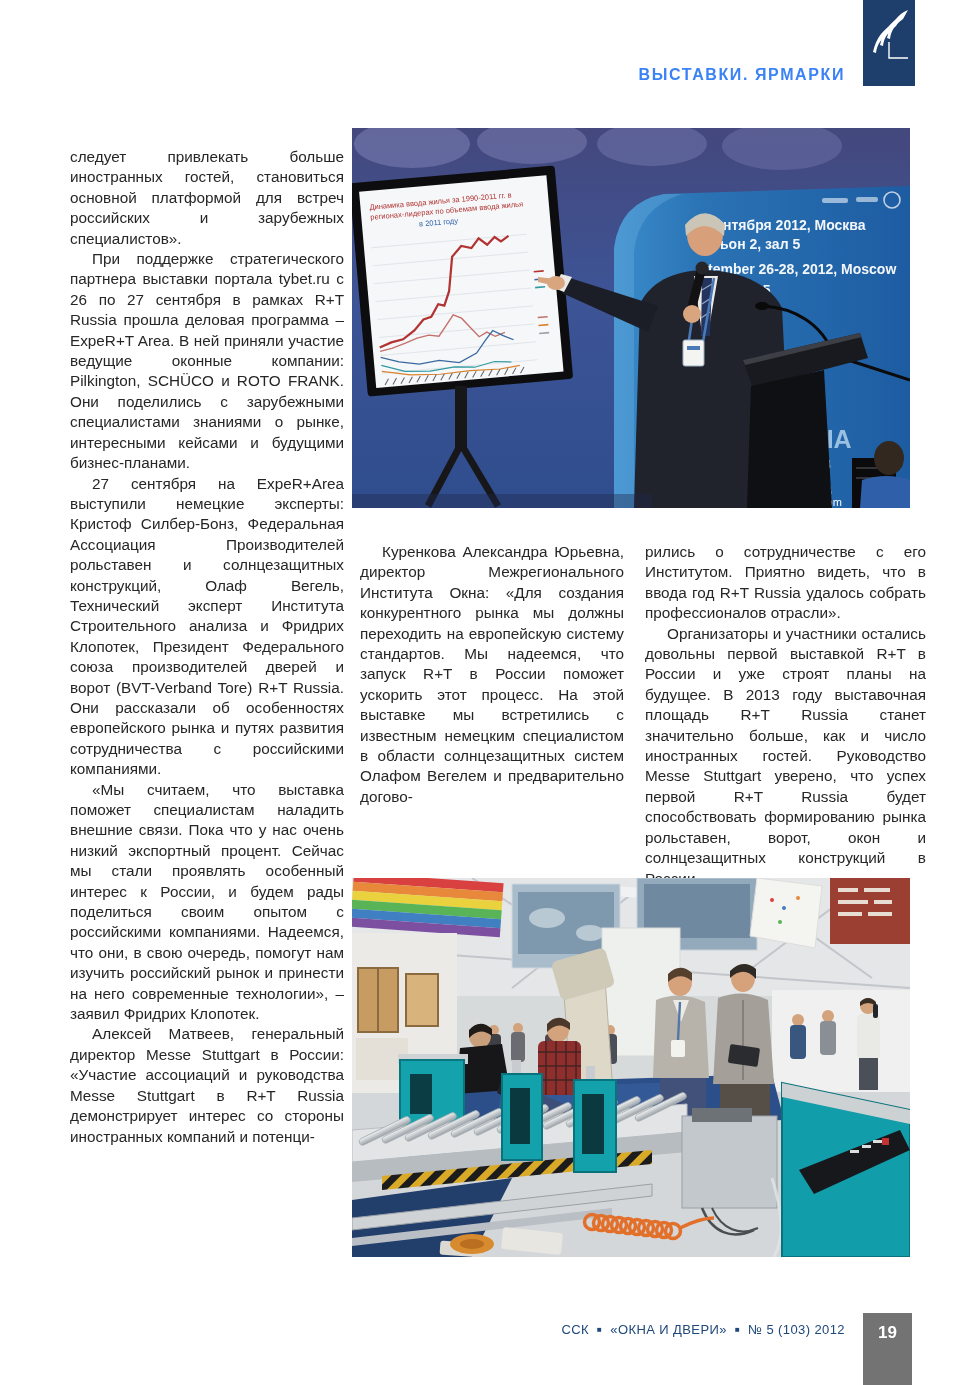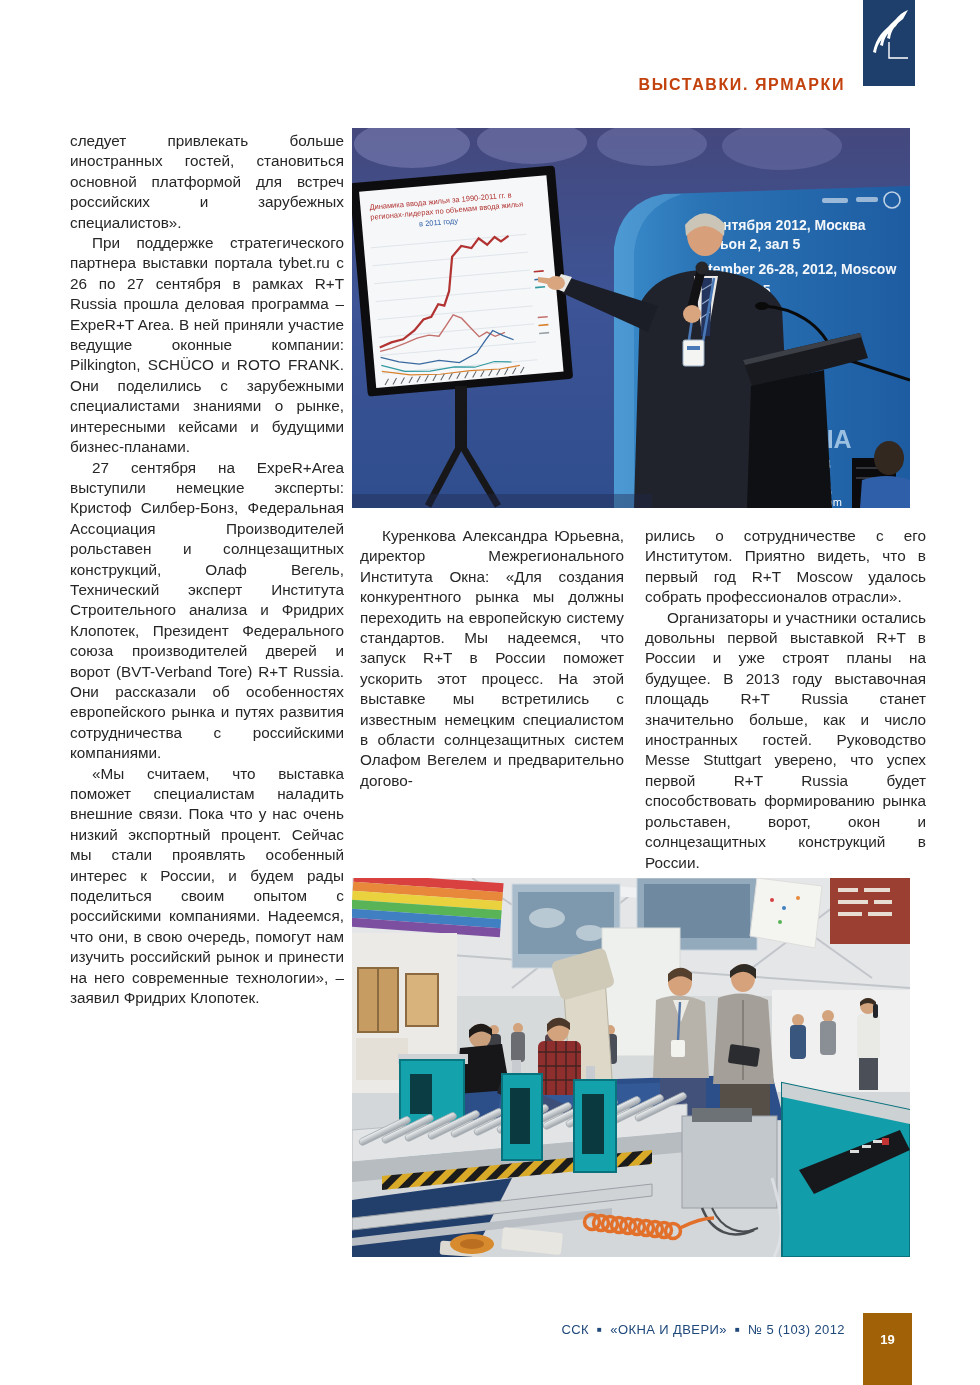--- a/index.html
+++ b/index.html
@@ -1,36 +1,36 @@
 <!DOCTYPE html>
 <html><head>
 <meta charset="utf-8">
 <style>
   html,body{margin:0;padding:0;background:#ffffff;}
   .page{position:relative;width:980px;height:1385px;background:#fff;overflow:hidden;
         font-family:"Liberation Sans",sans-serif;color:#242424;}
-  .section-label{position:absolute;top:76px;right:135px;font-size:16px;font-weight:bold;
-        letter-spacing:1.6px;color:#c2410c;}
+  .section-label{position:absolute;top:66px;right:135px;font-size:16px;font-weight:bold;
+        letter-spacing:1.6px;color:#3b82f6;}
   .logo-box{position:absolute;left:863px;top:0;width:52px;height:86px;background:#1e3f6c;}
   .logo-box svg{display:block;width:100%;height:100%;}
-  .col{position:absolute;font-size:15.3px;line-height:20.4px;text-align:justify;color:#262626;overflow:hidden;}
+  .col{position:absolute;font-size:15.3px;line-height:20.4px;text-align:justify;color:#262626;overflow:hidden;margin-top:16px;}
   .col p{margin:0;}
   .col p.ind{text-indent:22px;}
   .col-left{left:70px;top:131px;width:274px;height:1180px;}
   .col-mid{left:360px;top:526px;width:264px;height:352px;}
   .col-right{left:645px;top:526px;width:281px;height:352px;}
   .photo{position:absolute;margin:0;overflow:hidden;background:#3a4f8e;}
   .photo svg{display:block;width:100%;height:100%;}
   .photo-top{left:352px;top:128px;width:558px;height:380px;}
   .photo-bottom{left:352px;top:878px;width:558px;height:379px;}
   .footer-line{position:absolute;top:1322px;right:135px;display:flex;align-items:center;gap:8px;
         font-size:13px;letter-spacing:.4px;color:#20497b;}
   .footer-sep{font-size:8px;line-height:1;}
-  .page-num-box{position:absolute;left:863px;top:1313px;width:49px;height:72px;background:#a16207;
-        color:#fff;font-size:13px;font-weight:bold;text-align:center;padding-top:19px;box-sizing:border-box;}
+  .page-num-box{position:absolute;left:863px;top:1313px;width:49px;height:72px;background:#737373;
+        color:#fff;font-size:17px;font-weight:bold;text-align:center;padding-top:10px;box-sizing:border-box;}
   svg text{font-family:"Liberation Sans",sans-serif;}
 </style>
 </head>
 <body>
 
 <div class="page">
 
   <div class="section-label">ВЫСТАВКИ. ЯРМАРКИ</div>
 
   <div class="logo-box">
@@ -43,20 +43,21 @@
       </g>
       <path d="M26,42 L26,58 L45,58" fill="none" stroke="#ffffff" stroke-width="1.4"></path>
     </svg>
   </div>
 
   <div class="col col-left">
     <p>следует привлекать больше иностранных гостей, становиться основной платформой для встреч российских и зарубежных специалистов».</p>
     <p class="ind">При поддержке стратегического партнера выставки портала tybet.ru с 26 по 27 сентября в рамках R+T Russia прошла деловая программа – ExpeR+T Area. В ней приняли участие ведущие оконные компании: Pilkington, SCHÜCO и ROTO FRANK. Они поделились с зарубежными специалистами знаниями о рынке, интересными кейсами и будущими бизнес-планами.</p>
     <p class="ind">27 сентября на ExpeR+Area выступили немецкие эксперты: Кристоф Силбер-Бонз, Федеральная Ассоциация Производителей рольставен и солнцезащитных конструкций, Олаф Вегель, Технический эксперт Института Строительного анализа и Фридрих Клопотек, Президент Федерального союза производителей дверей и ворот (BVT-Verband Tore) R+T Russia. Они рассказали об особенностях европейского рынка и путях развития сотрудничества с российскими компаниями.</p>
     <p class="ind">«Мы считаем, что выставка поможет специалистам наладить внешние связи. Пока что у нас очень низкий экспортный процент. Сейчас мы стали проявлять особенный интерес к России, и будем рады поделиться своим опытом с российскими компаниями. Надеемся, что они, в свою очередь, помогут нам изучить российский рынок и принести на него современные технологии», – заявил Фридрих Клопотек.</p>
+    <p class="ind">Алексей Матвеев, генеральный директор Messe Stuttgart в России: «Участие ассоциаций и руководства Messe Stuttgart в R+T Russia демонстрирует интерес со стороны иностранных компаний и потенци-</p>
   </div>
 
   <figure class="photo photo-top">
     <svg viewBox="0 0 558 380" preserveAspectRatio="none">
       <defs>
         <linearGradient id="gWall" x1="0" y1="0" x2="0" y2="1">
           <stop offset="0" stop-color="#44487d"></stop>
             <stop offset=".45" stop-color="#3d5496"></stop>
             <stop offset="1" stop-color="#2f4d8d"></stop>
         </linearGradient>
@@ -189,21 +190,21 @@
       </g>
       <rect x="0" y="366" width="300" height="14" fill="#20294b" opacity=".4"></rect>
     </svg>
   </figure>
 
   <div class="col col-mid">
     <p class="ind">Куренкова Александра Юрьевна, директор Межрегионального Института Окна: «Для создания конкурентного рынка мы должны переходить на европейскую систему стандартов. Мы надеемся, что запуск R+T в России поможет ускорить этот процесс. На этой выставке мы встретились с известным немецким специалистом в области солнцезащитных систем Олафом Вегелем и предварительно догово-</p>
   </div>
 
   <div class="col col-right">
-    <p>рились о сотрудничестве с его Институтом. Приятно видеть, что в первый год R+T Moscow удалось собрать профессионалов отрасли».</p>
+    <p>рились о сотрудничестве с его Институтом. Приятно видеть, что в ввода год R+T Russia удалось собрать профессионалов отрасли».</p>
     <p class="ind">Организаторы и участники остались довольны первой выставкой R+T в России и уже строят планы на будущее. В 2013 году выставочная площадь R+T Russia станет значительно больше, как и число иностранных гостей. Руководство Messe Stuttgart уверено, что успех первой R+T Russia будет способствовать формированию рынка рольставен, ворот, окон и солнцезащитных конструкций в России.</p>
   </div>
 
   <figure class="photo photo-bottom">
     <svg viewBox="0 0 558 379" preserveAspectRatio="none">
       <defs>
         <pattern id="hz" width="14" height="14" patternUnits="userSpaceOnUse" patternTransform="rotate(45)">
           <rect width="14" height="14" fill="#d9a928"></rect>
           <rect width="7" height="14" fill="#1c1c1c"></rect>
         </pattern>

